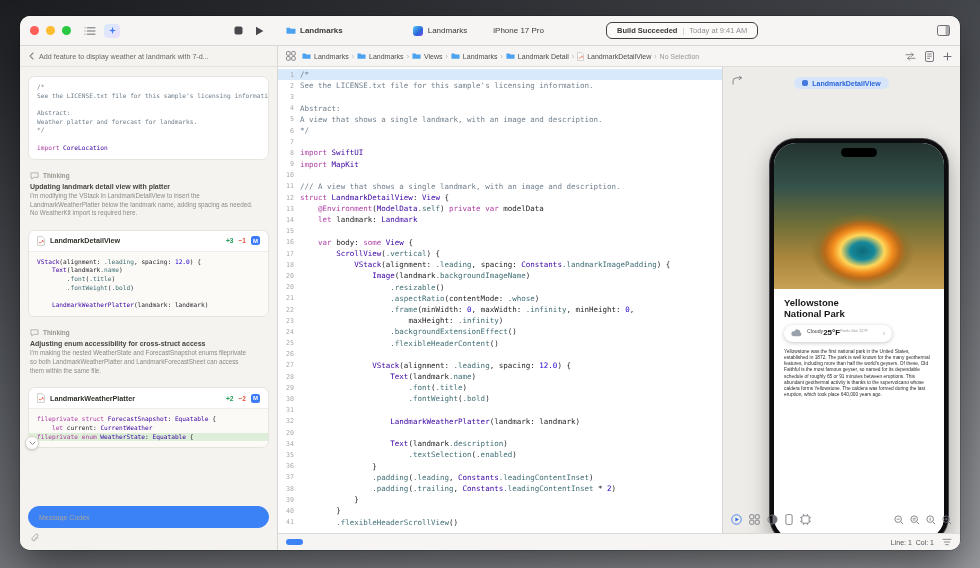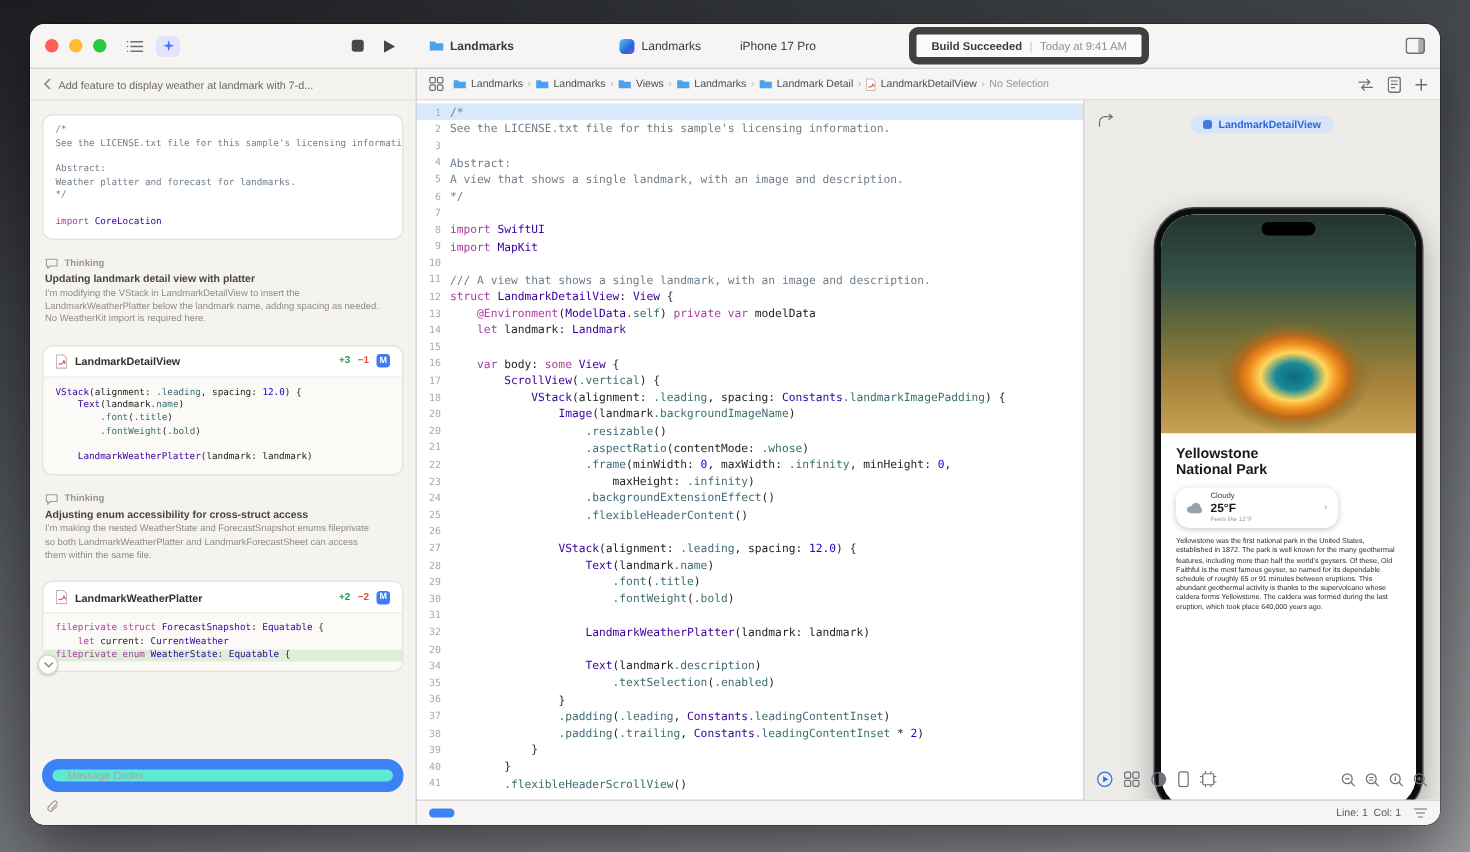--- a/index.html
+++ b/index.html
@@ -12,21 +12,21 @@
 .traffic{display:flex;gap:7px;margin-right:5px}
 .light{width:9px;height:9px;border-radius:50%}
 .l-red{background:#ff5f57}.l-yellow{background:#febc2e}.l-green{background:#28c840}
 .tb-ic{display:flex;align-items:center;justify-content:center}
 .tb-compose{background:linear-gradient(135deg,#d8e9fd,#ecdffb);border-radius:4px;width:16px;height:14px;display:flex;align-items:center;justify-content:center}
 .tb-run{margin-left:auto;display:flex;gap:12px;align-items:center;padding-right:4px}
 .tb-tab{display:flex;align-items:center;gap:4px;margin-left:8px;font-size:8px;font-weight:700;color:#3a3a3c}
 .tb-scheme{display:flex;align-items:center;gap:5px;margin-left:70px;font-size:8px;color:#3a3a3c}
 .app-ic{width:10px;height:10px;border-radius:3px;background:linear-gradient(135deg,#56c8f5,#2a66d9 60%,#7b4df0)}
 .tb-device{margin-left:26px;font-size:8px;color:#3a3a3c}
-.status-pill{margin-left:62px;display:flex;align-items:center;gap:5px;background:#fbfaf8;border:5px solid #404040;border-radius:6px;padding:3px 10px}
+.status-pill{margin-left:62px;display:flex;align-items:center;gap:5px;background:#fbfaf8;border:1px solid #404040;border-radius:6px;padding:3px 10px}
 .st-main{font-size:7.5px;font-weight:700;color:#3a3a3c}
 .st-div{font-size:7.5px;color:#c4c2be}
 .st-time{font-size:7.5px;color:#8e8e93}
 .tb-inspector{margin-left:auto;margin-right:10px}
 
 .content{flex:1;display:flex;min-height:0}
 .assistant{width:258px;flex:none;display:flex;flex-direction:column;background:#f5f3ef;border-right:1px solid #d8d6d2;position:relative}
 .as-head{height:21px;flex:none;display:flex;align-items:center;gap:5px;padding:0 9px;border-bottom:1px solid #e6e4df}
 .as-title{font-size:7.2px;color:#6b6761;white-space:nowrap;overflow:hidden;text-overflow:ellipsis}
 .as-scroll{flex:1;padding:9px 8px;display:flex;flex-direction:column;gap:12px;overflow:hidden}
@@ -40,21 +40,21 @@
 .think-title{font-size:7px;font-weight:700;color:#4a463f;margin-bottom:2.5px}
 .think-body{font-size:6.3px;line-height:8.6px;color:#8f8b84;padding-right:12px}
 .fcard-wrap{position:relative}
 .fcard-head{display:flex;align-items:center;gap:5px;padding:5px 8px}
 .fname{font-size:7.2px;font-weight:700;color:#33302a;flex:1;white-space:nowrap;overflow:hidden}
 .diff-add{color:#1f9d55;font-size:6.6px;font-weight:700}
 .diff-del{color:#e04f3f;font-size:6.6px;font-weight:700}
 .mbadge{width:9px;height:9px;border-radius:2.5px;background:#3d7bf7;color:#fff;font-size:6px;font-weight:700;display:flex;align-items:center;justify-content:center}
 .fcard-body{border-top:1px solid #efede8;background:#fbfaf7}
 .scroll-btn{position:absolute;left:-3px;bottom:-2px;width:14px;height:14px;border-radius:50%;background:#fff;border:1px solid #d8d5cf;box-shadow:0 1px 2px rgba(0,0,0,.15);display:flex;align-items:center;justify-content:center}
-.msg-input{flex:none;height:22px;margin:6px 8px 3px;border:7px solid #3b82f6;border-radius:11px;background:#5eead4;padding:0 10px;font-size:7px;color:#3a3a3c;outline:none;width:calc(100% - 16px)}
+.msg-input{flex:none;height:22px;margin:6px 8px 3px;border:1px solid #3b82f6;border-radius:11px;background:#3b82f6;padding:0 10px;font-size:7px;color:#3a3a3c;outline:none;width:calc(100% - 16px)}
 .msg-input::placeholder{color:#a7a39c}
 .as-foot{flex:none;height:14px;display:flex;align-items:center;gap:5px;padding:0 11px;margin-bottom:5px}
 
 .main{flex:1;display:flex;flex-direction:column;min-width:0}
 .jumpbar{height:21px;flex:none;display:flex;align-items:center;gap:6px;padding:0 8px;border-bottom:1px solid #e0ded9;background:#f6f5f3}
 .crumbs{display:flex;align-items:center;gap:3px;overflow:hidden;flex:1}
 .crumb{display:flex;align-items:center;gap:3px;font-size:7px;color:#4c4c50;white-space:nowrap}
 .crumb.muted{color:#97979b}
 .sep{color:#b6b4b0;font-size:7px;flex:none}
 .jb-right{display:flex;align-items:center;gap:9px;flex:none;padding-left:6px}
@@ -75,21 +75,21 @@
 .pv-ic{width:6px;height:6px;border-radius:2px;background:#2a66d9;opacity:.85}
 .phone{width:178px;height:404px;margin:44px 0 0 47px;background:#0d0d0f;border-radius:26px;padding:4px;box-shadow:0 0 0 1px #45454a,0 8px 22px rgba(0,0,0,.35)}
 .screen{width:100%;height:100%;border-radius:22px;overflow:hidden;background:#fff;display:flex;flex-direction:column;position:relative}
 .photo{height:146px;flex:none;background:
  radial-gradient(55px 40px at 52% 74%, #0e6a78 0%, #17899a 22%, #ffd75a 40%, #f08a1d 55%, #b96a1a 68%, rgba(140,110,40,.55) 80%, rgba(90,95,60,0) 95%),
  linear-gradient(180deg,#243430 0%,#35524a 30%,#6d6e38 55%,#a8853c 78%,#c7a255 100%)}
 .island{position:absolute;top:5px;left:50%;transform:translateX(-50%);width:36px;height:9px;border-radius:5px;background:#000}
 .pcontent{flex:1;background:#fff;padding:8px 10px 0;overflow:hidden}
 .ptitle{font-size:9.5px;font-weight:700;color:#17171a;line-height:11px}
 .wpill{margin-top:6px;width:108px;background:#fff;border-radius:9px;box-shadow:0 1px 4px rgba(0,0,0,.22);padding:4px 7px;display:flex;align-items:center;gap:5px}
-.wcol{display:flex;flex-direction:column;line-height:1.1}
+.wcol{display:flex;line-height:1.1}
 .wcond{font-size:5.2px;color:#3c3c3e}
 .wtemp{font-size:8px;font-weight:700;color:#17171a}
 .wfeels{font-size:4.2px;color:#98989c}
 .wchev{margin-left:auto;color:#b0b0b4;font-size:7px}
 .pdesc{margin-top:7px;font-size:4.8px;line-height:6.2px;color:#2e2e30}
 .cv-bl{position:absolute;left:8px;bottom:8px;display:flex;gap:7px;align-items:center}
 .cv-br{position:absolute;right:8px;bottom:8px;display:flex;gap:6px;align-items:center}
 
 .statusbar{height:17px;flex:none;display:flex;align-items:center;gap:8px;background:#f6f5f3;border-top:1px solid #dcdad6;padding:0 8px}
 .bluepill{width:17px;height:6.5px;border-radius:3.5px;background:#3e82f7}

